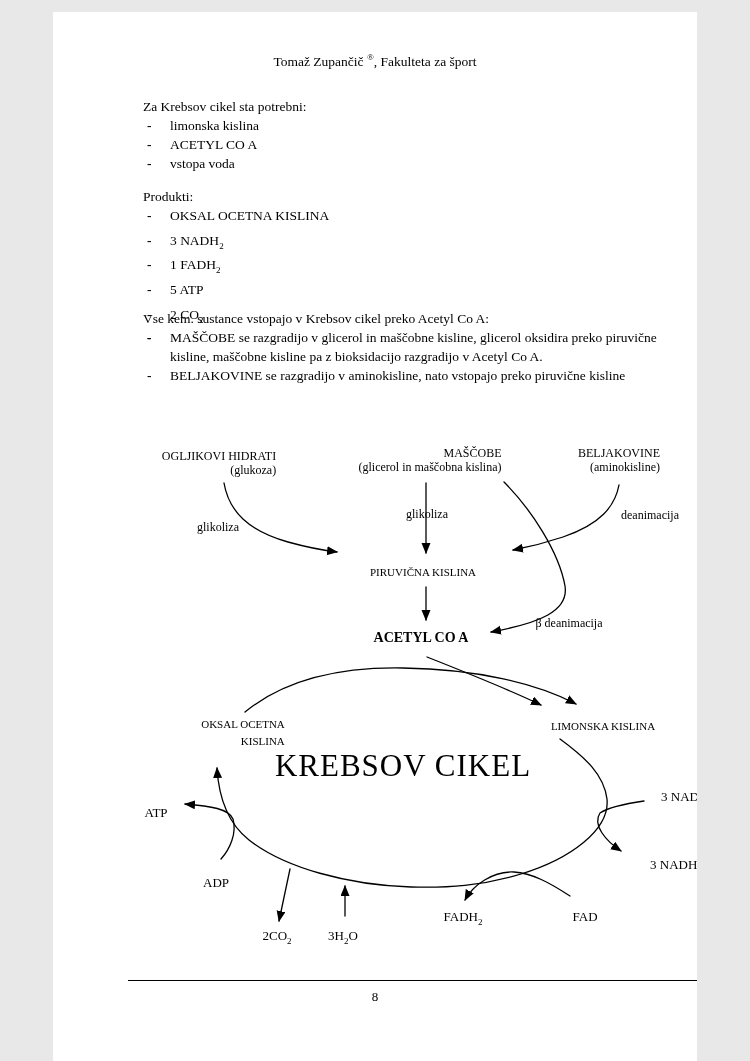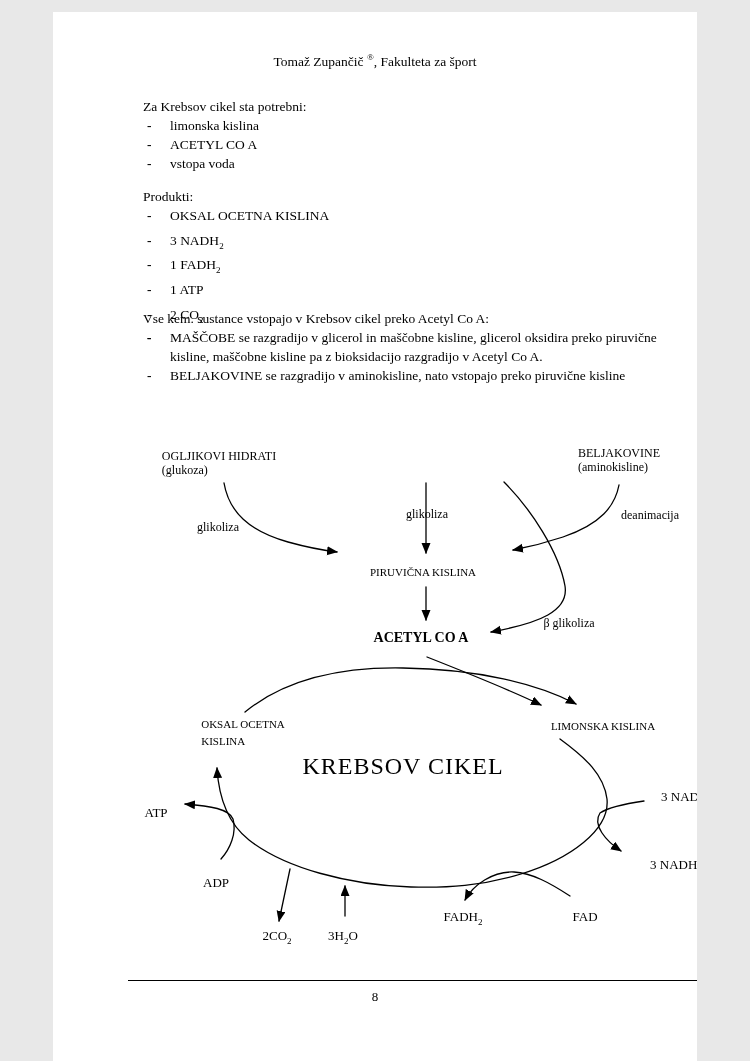--- a/index.html
+++ b/index.html
@@ -14,25 +14,25 @@
     text-align:center; font-size:13.5px;
   }
   .hdr sup { font-size:9px; }
   .sec { position:absolute; left:90px; width:580px; font-size:13.5px; }
   .sec .title { font-weight:normal; line-height:19px; }
   .row { position:relative; line-height:19px; padding-left:27px; }
   .row .dash { position:absolute; left:4px; font-weight:bold; }
   sub.s2 { font-size:9px; }
   .dlabel {
     position:absolute; transform:translateX(-50%);
-    white-space:nowrap; text-align:left; font-size:12px; line-height:14px;
+    white-space:nowrap; text-align:right; font-size:12px; line-height:14px;
   }
   .dlabel.md { font-size:13px; line-height:15px; }
   .dlabel.lg { font-size:11px; line-height:17px; }
-  .cycle-title { font-size:24px; letter-spacing:1px; }
+  .cycle-title { font-size:31px; letter-spacing:1px; }
   .acetyl { font-size:14px; font-weight:bold; }
   svg.arrows { position:absolute; left:0; top:0; pointer-events:none; }
   .footrule { position:absolute; left:75px; top:968px; width:604px; border-top:1.4px solid #000; }
   .pagenum { position:absolute; top:977px; left:0; width:100%; text-align:center; font-size:13px; }
 </style>
 </head>
 <body>
 
 <div class="page">
 
@@ -57,21 +57,21 @@
       <span class="dash">-</span>
       <span><span>OKSAL OCETNA KISLINA</span><sub class="s2"></sub><span></span></span></div>
     <div class="row">
       <span class="dash">-</span>
       <span><span>3 NADH</span><sub class="s2">2</sub><span></span></span></div>
     <div class="row">
       <span class="dash">-</span>
       <span><span>1 FADH</span><sub class="s2">2</sub><span></span></span></div>
     <div class="row">
       <span class="dash">-</span>
-      <span><span>1 ATP</span><sub class="s2"></sub><span></span></span></div>
+      <span><span>5 ATP</span><sub class="s2"></sub><span></span></span></div>
     <div class="row">
       <span class="dash">-</span>
       <span><span>2 CO</span><sub class="s2">2</sub><span></span></span></div>
   </div>
 
   <div class="sec" style="top:297px">
     <div class="title">Vse kem. sustance vstopajo v Krebsov cikel preko Acetyl Co A:</div>
     <div class="row">
       <span class="dash">-</span>
       </div>
@@ -106,29 +106,33 @@
       <path d="M292,904 L292,874" marker-end="url(#ah)"></path>
       <path d="M591,789 C570,792 556,795 547,801 C539,813 553,829 568,839" marker-end="url(#ah)"></path>
       <path d="M517,884 C497,871 479,861 461,860 C440,859 420,873 412,888" marker-end="url(#ah)"></path>
     </g>
   </svg>
 
   <div class="dlabel" style="left:166px; top:437px">
     <div>OGLJIKOVI HIDRATI</div>
     <div>(glukoza)</div>
   </div>
+  <div class="dlabel" style="left:377px; top:434px">
+    <div>MAŠČOBE</div>
+    <div>(glicerol in maščobna kislina)</div>
+  </div>
   <div class="dlabel" style="left:566px; top:434px">
     <div>BELJAKOVINE</div>
     <div>(aminokisline)</div>
   </div>
 
   <div class="dlabel" style="left:165px; top:508px">glikoliza</div>
   <div class="dlabel" style="left:374px; top:495px">glikoliza</div>
   <div class="dlabel" style="left:597px; top:496px">deanimacija</div>
-  <div class="dlabel" style="left:516px; top:604px">β glikoliza</div>
+  <div class="dlabel" style="left:516px; top:604px">β deanimacija</div>
 
   <div class="dlabel lg" style="left:370px; top:552px">PIRUVIČNA KISLINA</div>
   <div class="dlabel acetyl" style="left:368px; top:619px">ACETYL CO A</div>
 
   <div class="dlabel lg" style="left:190px; top:704px">
     <div>OKSAL OCETNA</div>
     <div>KISLINA</div>
   </div>
   <div class="dlabel lg" style="left:550px; top:706px">LIMONSKA KISLINA</div>
 

